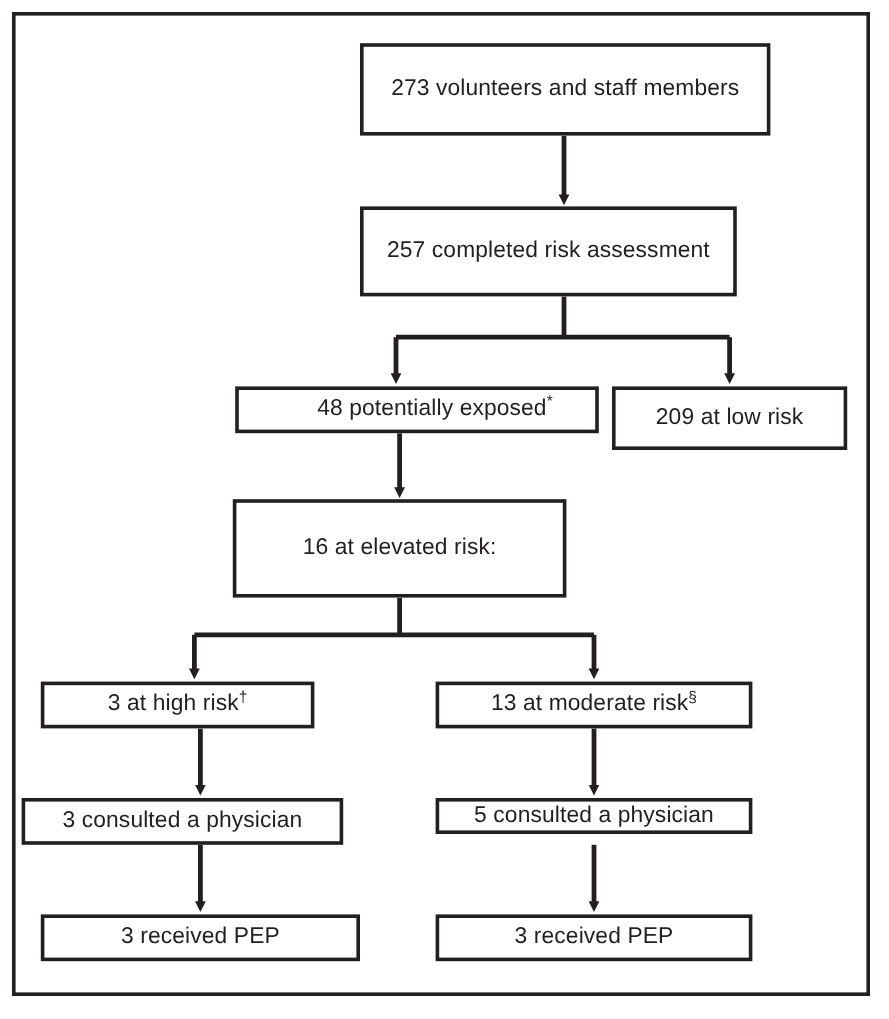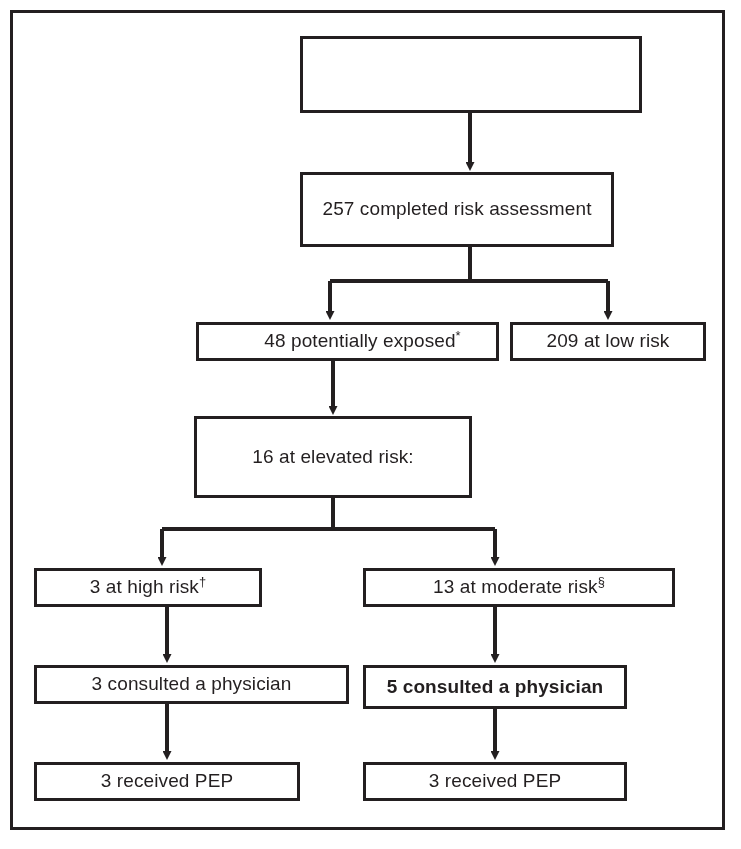--- a/index.html
+++ b/index.html
@@ -58,27 +58,27 @@
   sup.marker {
     font-size: 0.68em;
     vertical-align: super;
     line-height: 0;
   }
 
   
   #node-total          { left: 300px; top: 36px;  width: 342px; height: 77px; }
   #node-assessed       { left: 300px; top: 172px; width: 314px; height: 75px; }
   #node-exposed        { left: 196px; top: 322px; width: 303px; height: 39px; padding-left: 36px; }
-  #node-lowrisk        { left: 510px; top: 322px; width: 196px; height: 39px; }
+  #node-lowrisk        { left: 510px; top: 322px; width: 196px; height: 53px; }
   #node-elevated       { left: 194px; top: 416px; width: 278px; height: 82px; align-items: center; }
   #node-high-risk      { left: 34px;  top: 568px; width: 228px; height: 39px; }
-  #node-high-consult   { left: 34px;  top: 665px; width: 315px; height: 39px; }
+  #node-high-consult   { left: 18px;  top: 665px; width: 268px; height: 39px; }
   #node-high-pep       { left: 34px;  top: 762px; width: 266px; height: 39px; }
-  #node-mod-risk       { left: 363px; top: 568px; width: 312px; height: 39px; justify-content: flex-end; }
-  #node-mod-consult    { left: 363px; top: 665px; width: 264px; height: 44px; font-weight: bold; }
+  #node-mod-risk       { left: 363px; top: 568px; width: 264px; height: 39px; justify-content: flex-end; }
+  #node-mod-consult    { left: 363px; top: 665px; width: 264px; height: 30px; }
   #node-mod-pep        { left: 363px; top: 762px; width: 264px; height: 39px; }
 </style>
 </head>
 <body>
 
 <div id="page">
 
   <div id="outer-frame"></div>
 
   <svg id="connector-layer" viewBox="0 0 741 849" width="741" height="849" xmlns="http://www.w3.org/2000/svg">
@@ -120,20 +120,21 @@
     <g>
       <line x1="495" y1="607" x2="495" y2="655" stroke="#231f20" stroke-width="4" marker-end="url(#arrowhead)"></line>
     </g>
     <g>
       <line x1="495" y1="704" x2="495" y2="752" stroke="#231f20" stroke-width="4" marker-end="url(#arrowhead)"></line>
     </g>
   </svg>
 
   <div class="node" id="node-total">
     <span class="label">
+      <span class="ln">273 volunteers and staff members</span>
     </span>
   </div>
 
   <div class="node" id="node-assessed">
     <span class="label">
       <span class="ln">257 completed risk assessment</span>
     </span>
   </div>
 
   <div class="node" id="node-exposed">

